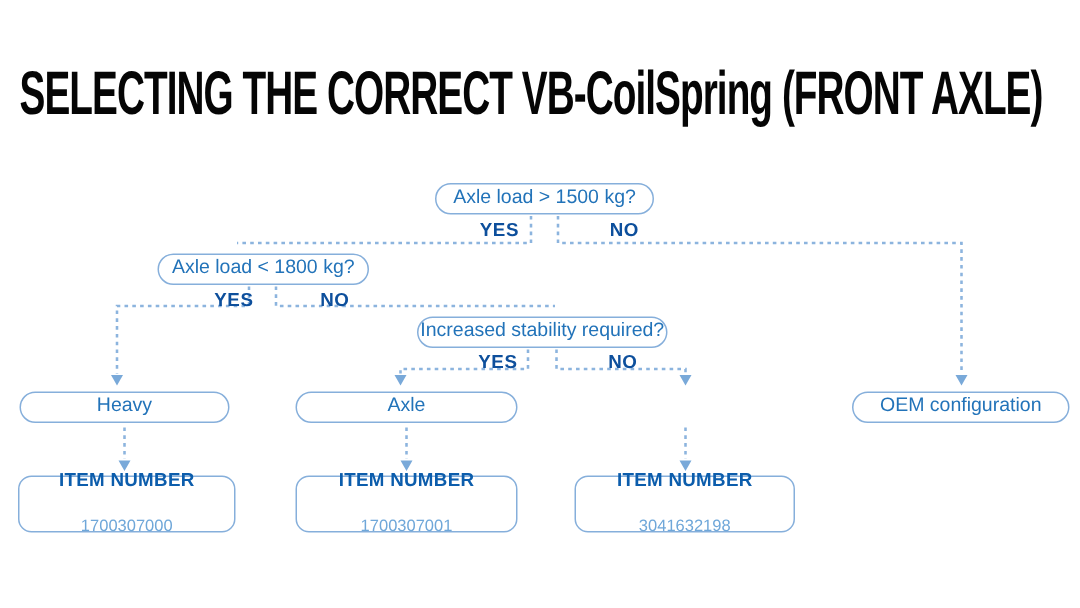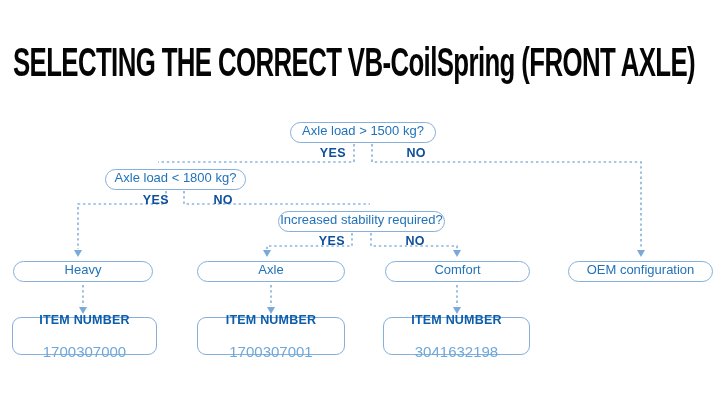--- a/index.html
+++ b/index.html
@@ -59,21 +59,21 @@
     gap: 17px;
   }
   .item-label {
     font-weight: bold;
     font-size: 12.5px;
     color: #0c5dac;
     letter-spacing: 0.2px;
     line-height: 14px;
   }
   .item-number {
-    font-size: 15px;
+    font-size: 11px;
     color: #6fa7d9;
     line-height: 15px;
   }
   .connectors {
     position: absolute;
     left: 0; top: 0;
     width: 720px; height: 405px;
     pointer-events: none;
   }
   .connectors path {
@@ -127,23 +127,20 @@
   </div>
   <div class="yn" style="left:301px; top:234px;">YES</div>
   <div class="yn" style="left:381px; top:234px;">NO</div>
 
   <div class="pill" style="left:13px; top:261px; width:140px;">
     <span>Heavy</span>
   </div>
   <div class="pill" style="left:197px; top:261px; width:148px;">
     <span>Axle</span>
   </div>
-  <div class="pill" style="left:385px; top:261px; width:145px;">
-    <span>Comfort</span>
-  </div>
   <div class="pill" style="left:568px; top:261px; width:145px;">
     <span>OEM configuration</span>
   </div>
 
   <div class="itembox" style="left:12px; top:317px; width:145px;">
     <div class="item-label">ITEM NUMBER</div>
     <div class="item-number">1700307000</div>
   </div>
   <div class="itembox" style="left:197px; top:317px; width:148px;">
     <div class="item-label">ITEM NUMBER</div>

